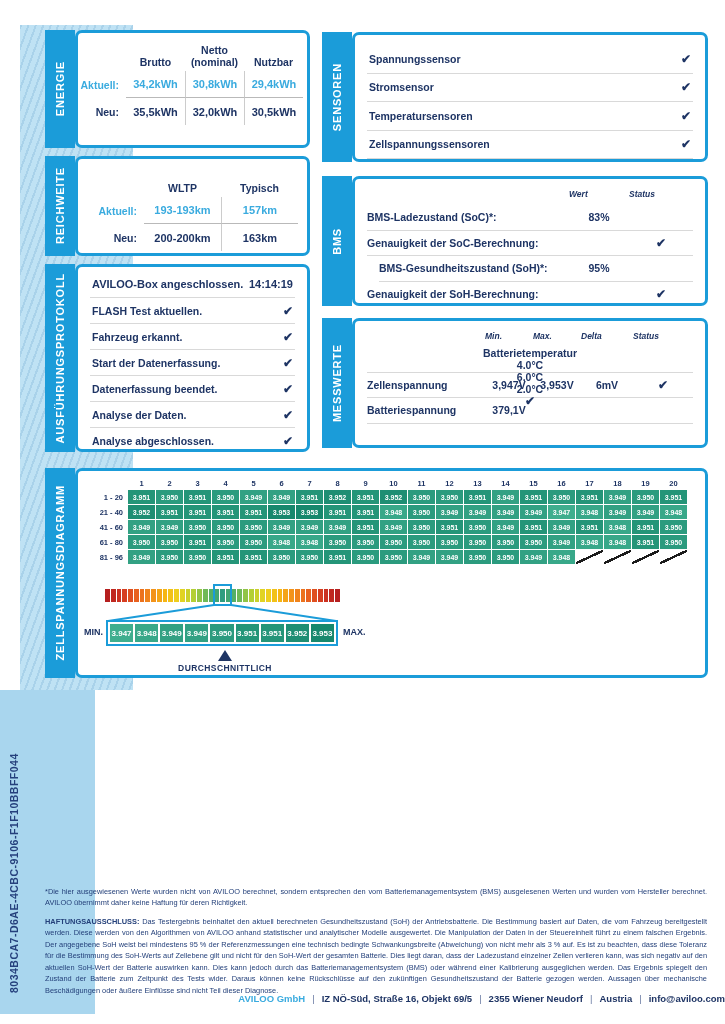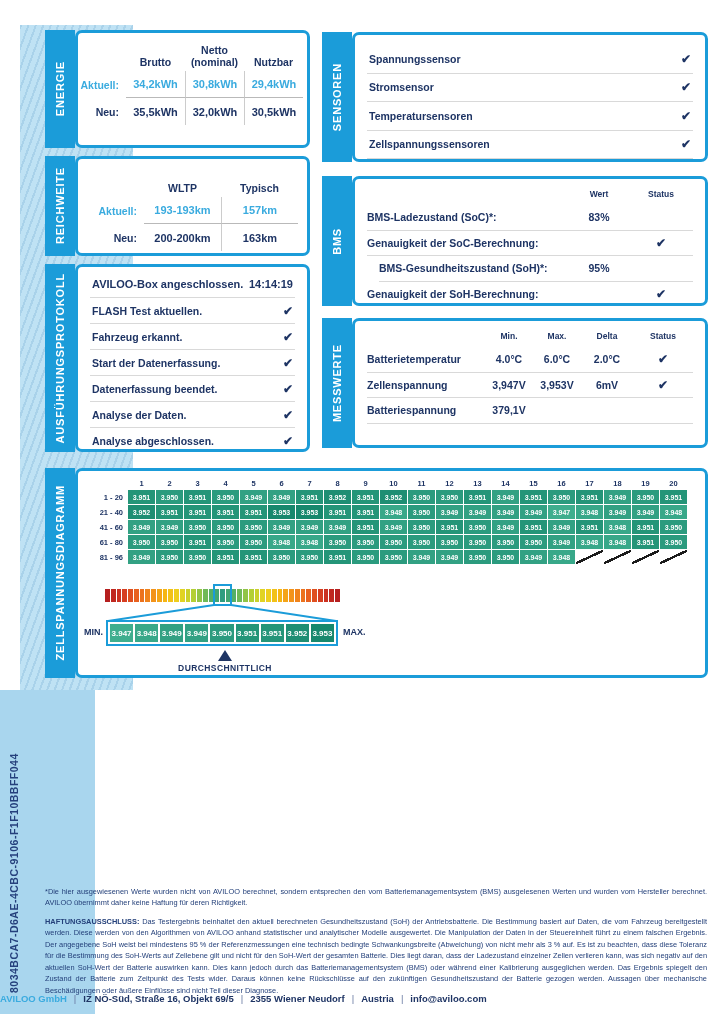--- a/index.html
+++ b/index.html
@@ -38,21 +38,21 @@
   .chk-row .lbl{font-size:10.5px;font-weight:600;}
   .check{font-size:12px;font-weight:bold;color:var(--navy);line-height:1;}
   .proto-hdr{display:flex;align-items:center;justify-content:space-between;
      border-bottom:1px solid var(--sep);padding:0 2px;}
   .proto-hdr .lbl,.proto-hdr .time{font-size:11px;font-weight:bold;}
   
   .tr{display:flex;align-items:center;border-bottom:1px solid var(--sep);}
   .tr.hdr{border-bottom:none;}
   .tr .lbl{flex:1;font-size:10.5px;font-weight:600;}
   .cc{text-align:center;font-size:10.5px;font-weight:bold;}
-  .hc{text-align:center;font-size:8.5px;font-weight:bold;}
+  .hc{font-size:8.5px;font-weight:bold;font-style:italic;}
   
   table.grid{border-collapse:separate;border-spacing:1px;position:absolute;left:14px;top:5px;}
   table.grid th{font-size:7.5px;font-weight:bold;color:var(--navy);width:27px;height:12px;text-align:center;}
   table.grid td.rl{font-size:7.5px;font-weight:bold;color:var(--navy);width:34px;text-align:right;padding-right:4px;}
   table.grid td.cell{width:27px;height:14px;font-size:7px;font-weight:bold;color:#fff;text-align:center;vertical-align:middle;}
   table.grid td.slash{background:linear-gradient(155deg,transparent 45%,#1b1b1b 45%,#1b1b1b 55%,transparent 55%);}
   .zwrap{position:absolute;inset:0;}
   .gbar{position:absolute;left:27px;top:118px;width:235px;height:13px;display:flex;gap:1px;}
   .gbar i{flex:1;}
   .hlbox{position:absolute;left:135px;top:113px;width:19px;height:22px;border:2px solid var(--blue);}
@@ -61,21 +61,21 @@
   .strip b{flex:1;color:#fff;font-size:8px;font-weight:bold;display:flex;align-items:center;justify-content:center;}
   .minmax{position:absolute;top:156px;font-size:9px;font-weight:bold;}
   .tri{position:absolute;left:140px;top:179px;width:0;height:0;
      border-left:7px solid transparent;border-right:7px solid transparent;border-bottom:11px solid var(--navy);}
   .avg-label{position:absolute;left:147px;top:192px;transform:translateX(-50%);
      font-size:8.5px;font-weight:bold;letter-spacing:.4px;white-space:nowrap;}
   svg.conn{position:absolute;inset:0;pointer-events:none;}
   
   .note{position:absolute;left:45px;width:662px;font-size:7.4px;line-height:1.55;
      text-align:justify;color:#24407a;font-weight:500;}
-  .footer{position:absolute;left:0;right:0;top:993px;display:flex;justify-content:flex-start;
+  .footer{position:absolute;left:0;right:0;top:993px;display:flex;justify-content:flex-end;
      align-items:center;gap:7px;font-size:9.5px;font-weight:bold;}
   .footer .co{color:var(--cyan);}
   .footer .pipe{color:#6a7ba3;font-weight:normal;}
 </style>
 </head>
 <body>
 
 <div class="page">
   <div class="stripes"></div>
   <div class="band"></div>
@@ -228,21 +228,21 @@
       </div>
     <div class="box pad">
         <div id="t-messwerte">
           <div class="tr hdr" style="height: 22px;">
             <span class="lbl"></span>
             <span class="hc" style="width: 48px;">Min.</span>
             <span class="hc" style="width: 48px;">Max.</span>
             <span class="hc" style="width: 52px;">Delta</span>
             <span class="hc" style="width: 60px;">Status</span>
           </div>
-          <div class="tr" style="height: 25.5px;">
+          <div class="tr" style="height: 25.5px; flex-direction: column;">
             <span class="lbl">Batterietemperatur</span>
             <span class="cc" style="width: 48px;">4.0°C</span>
             <span class="cc" style="width: 48px;">6.0°C</span>
             <span class="cc" style="width: 52px;">2.0°C</span>
             <span class="cc" style="width: 60px;"><span class="check">✔</span></span>
           </div>
           <div class="tr" style="height: 25.5px;">
             <span class="lbl">Zellenspannung</span>
             <span class="cc" style="width: 48px;">3,947V</span>
             <span class="cc" style="width: 48px;">3,953V</span>

